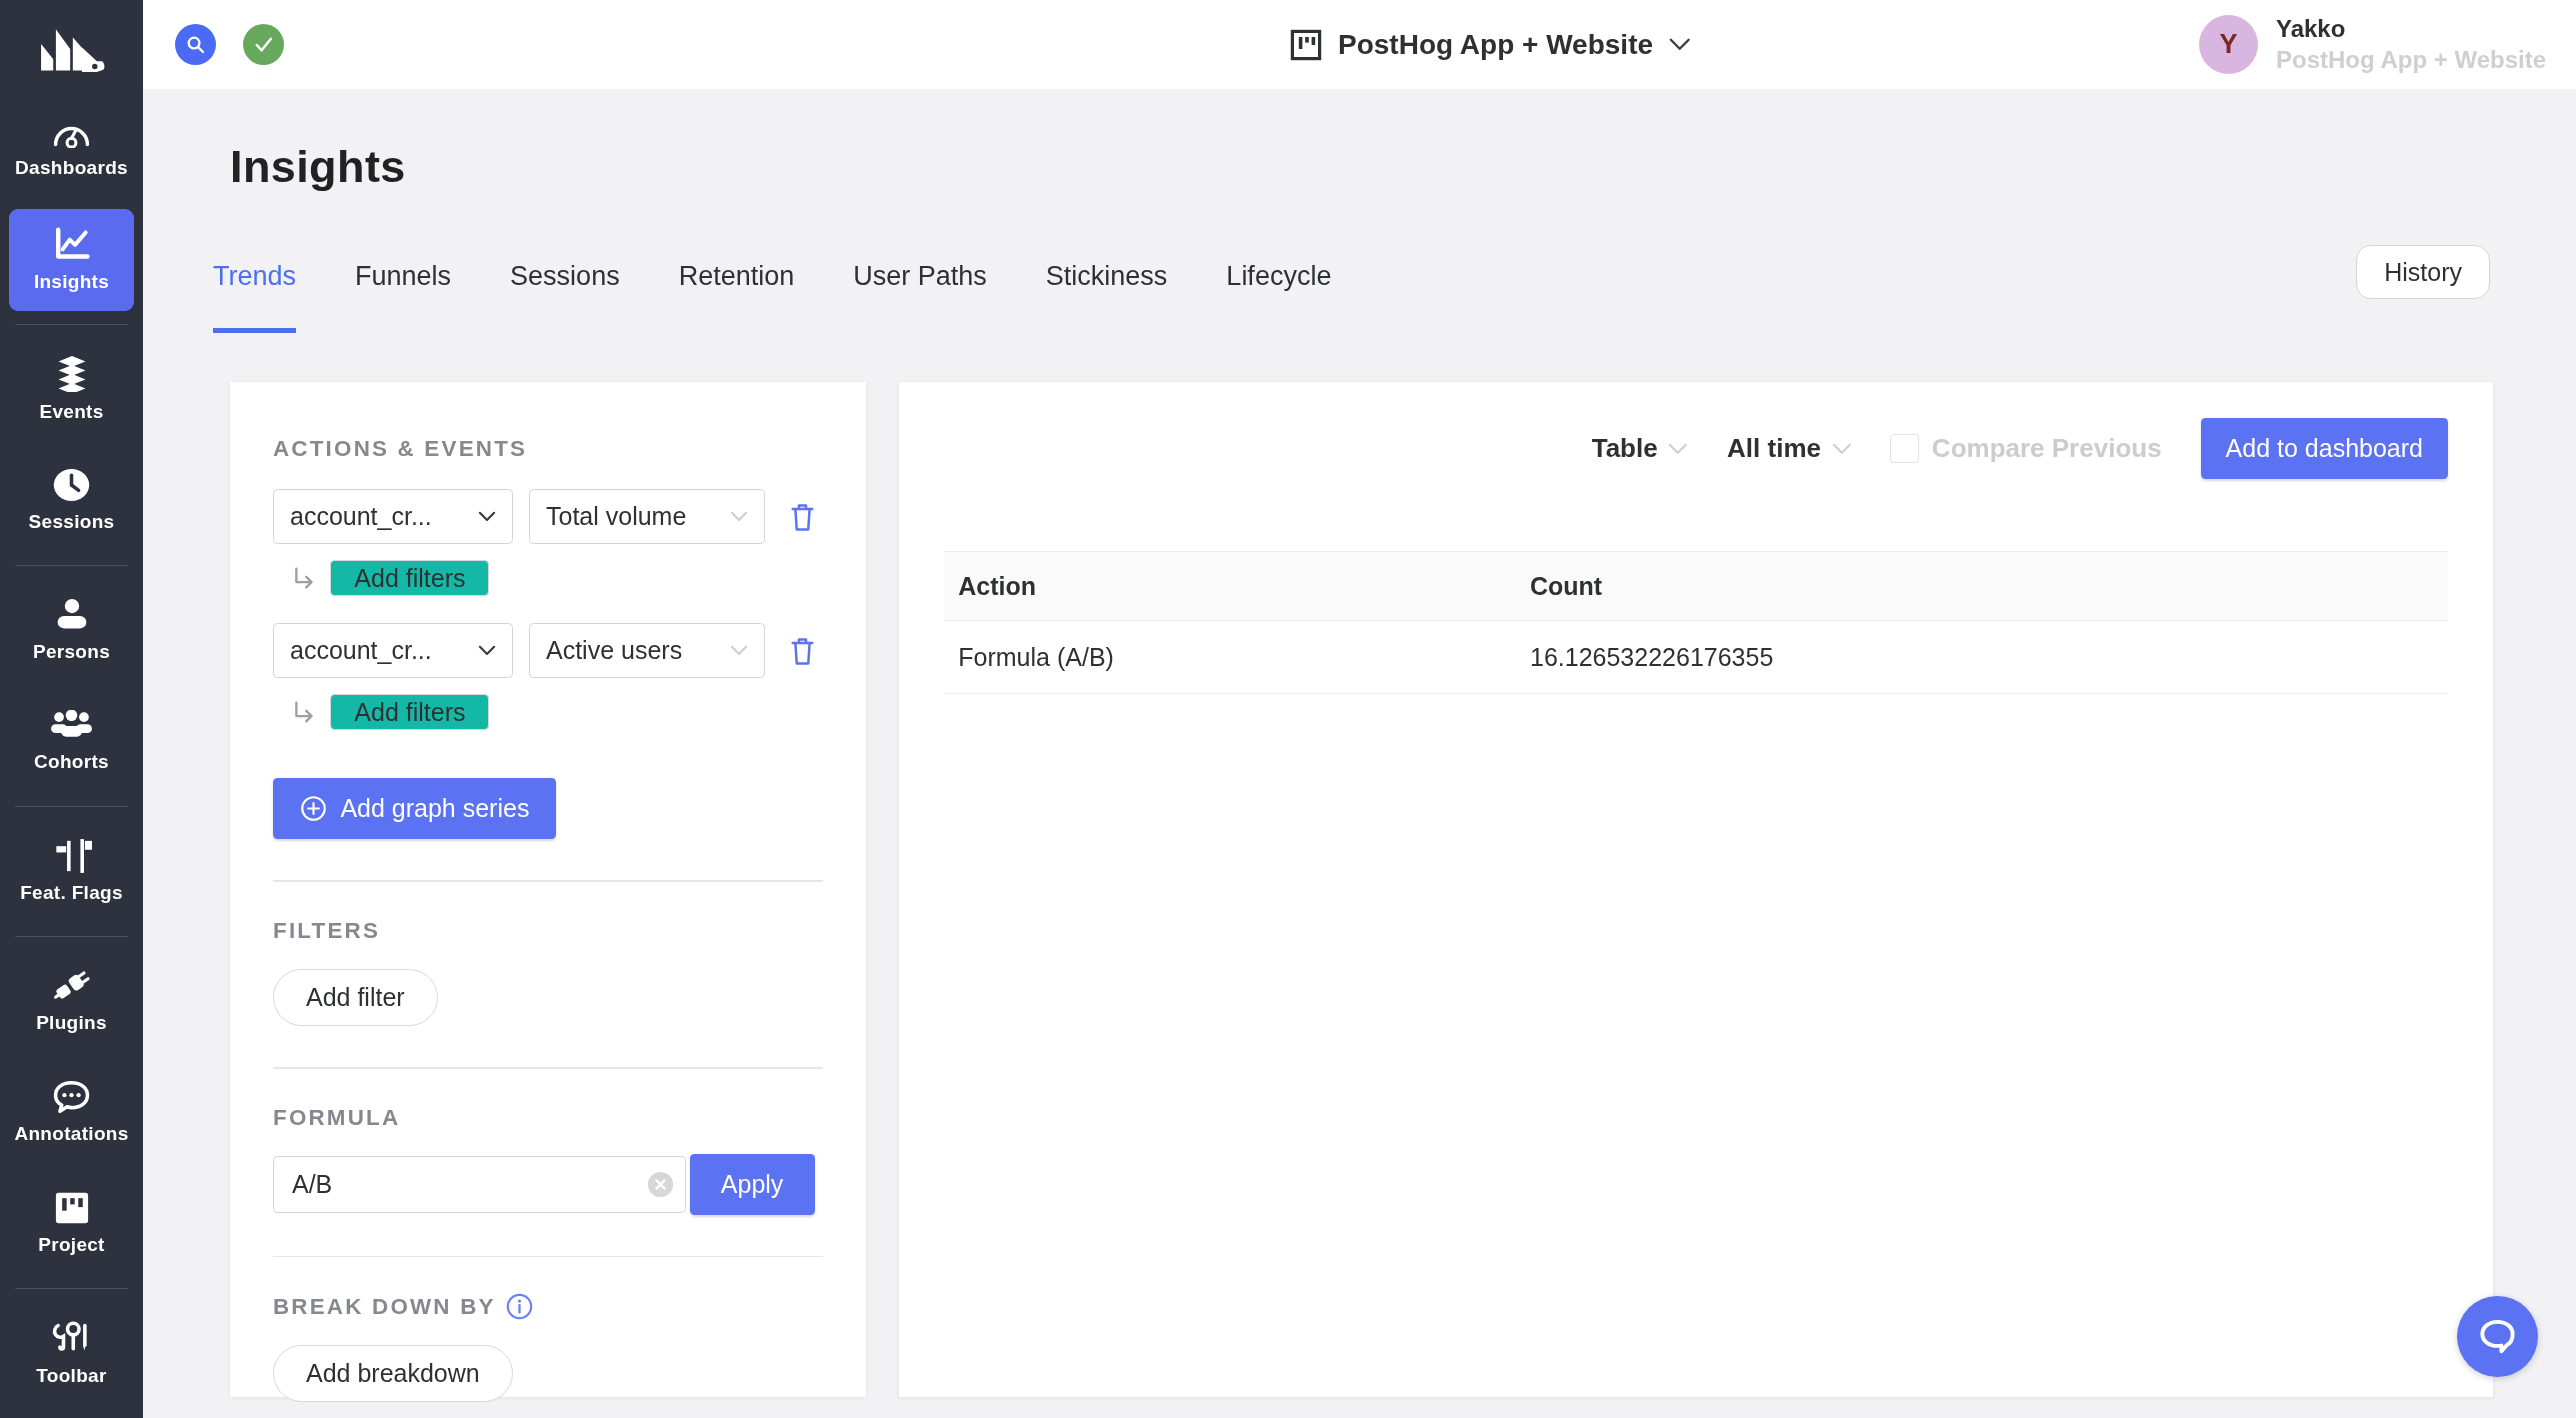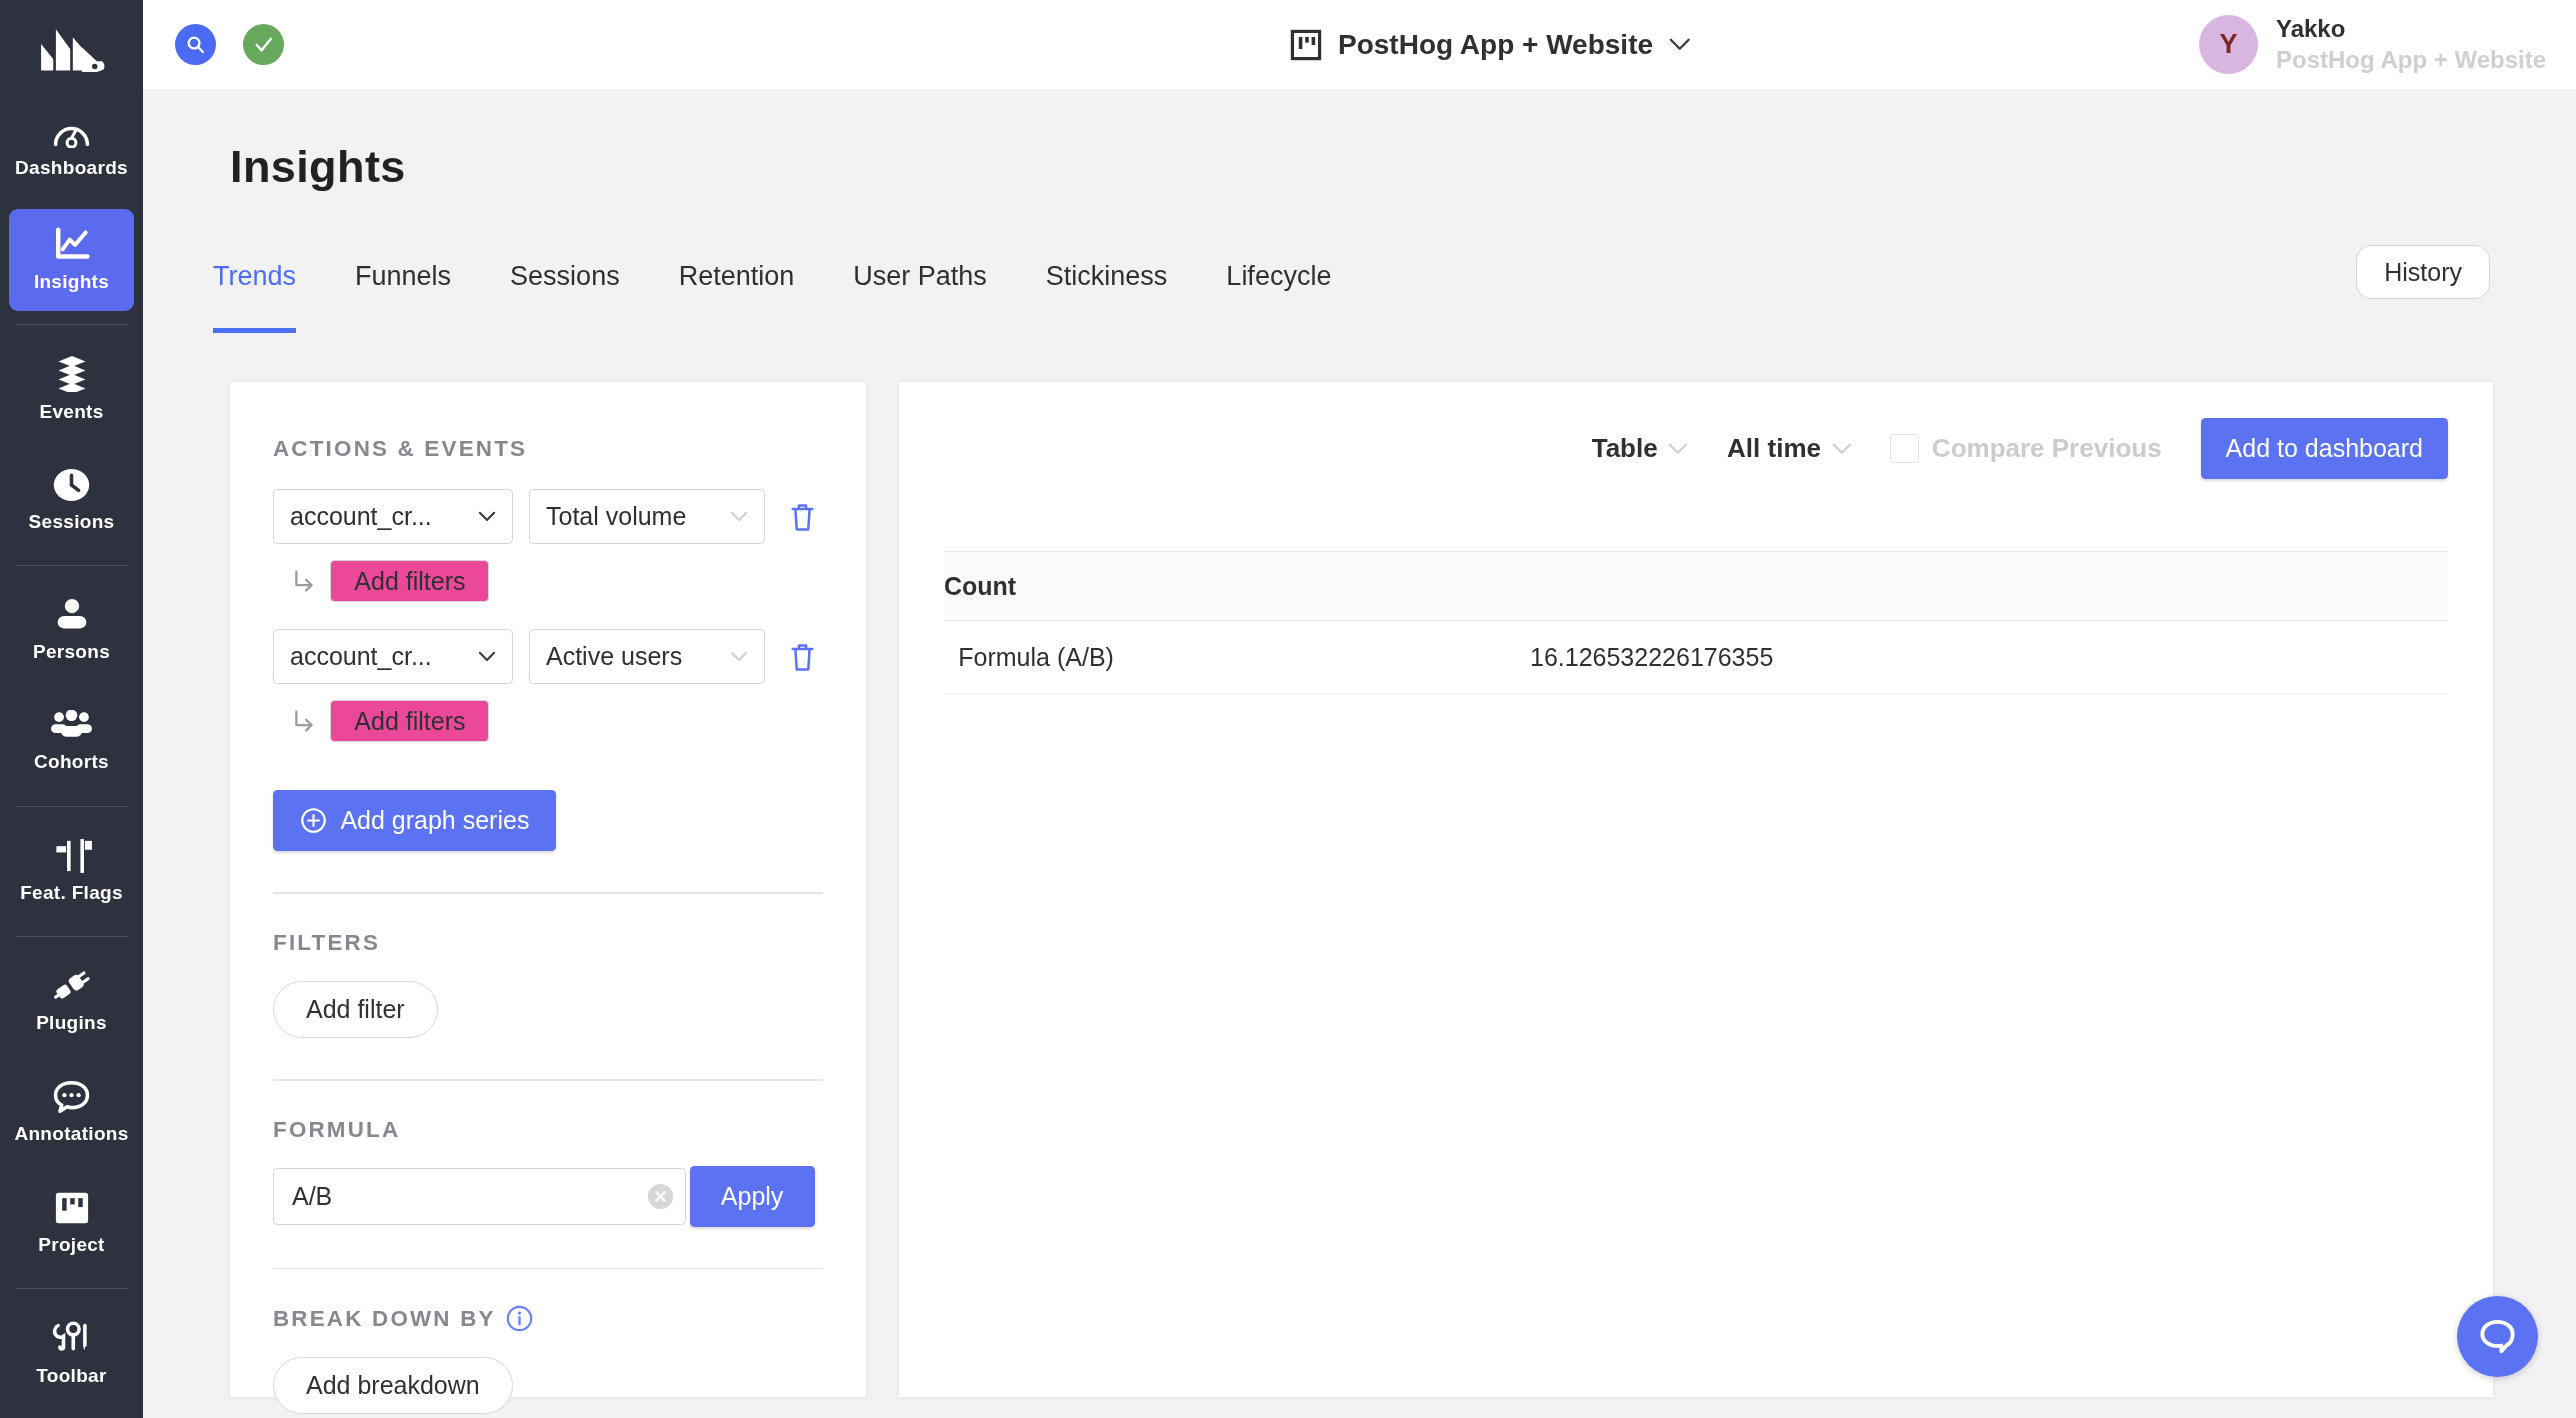--- a/index.html
+++ b/index.html
@@ -49,21 +49,21 @@
 
   
   .sec-head { font-size:22.4px; font-weight:600; color:#85888f; letter-spacing:2.2px; display:flex; align-items:center; gap:10.7px; }
   .series-row { display:flex; align-items:center; margin-top:27px; }
   .select { height:55px; border:1.8px solid #d4d4d6; border-radius:4.5px; background:#fff;
     display:flex; align-items:center; justify-content:space-between; padding:0 16px; font-size:25px; color:#2f3033; cursor:pointer;text-align:right; }
   .select.event { width:240px; }
   .select.math  { width:236px; margin-left:16px;padding-left:16px; }
   .trash { margin-left:23px; cursor:pointer; display:flex; }
   .addfilters-row { display:flex; align-items:center; margin-top:16px; margin-left:18px; }
-  .btn-plain { height:42px; padding:0 23px; background:#ec4899; border:1.8px solid #d8d8da; border-radius:4.5px;
+  .btn-plain { height:36px; padding:0 23px; background:#14b8a6; border:1.8px solid #d8d8da; border-radius:4.5px;
     font-size:25px; color:#2f3033; display:flex; align-items:center; cursor:pointer; margin-left:14.3px; }
   .btn-primary { background:#5b72f2; color:#fff; border:none; border-radius:4.5px; font-size:25px;
     display:flex; align-items:center; justify-content:center; cursor:pointer; box-shadow:0 1.8px 2.7px rgba(0,0,0,.15); }
   .add-series { margin-top:48px; height:61px; padding:0 27px; gap:13.4px; width:fit-content; }
   .hdivider { height:1.8px; background:#e6e6e8; margin:41px 0 0 0; }
   .pill { height:57px; padding:0 32px; background:#fff; border:1.8px solid #d8d8da; border-radius:30px;
     font-size:25px; color:#2f3033; display:flex; align-items:center; cursor:pointer; width:fit-content; }
   .mt40 { margin-top:36px; } .mt28 { margin-top:25px; }
   .formula-row { display:flex; align-items:center; margin-top:23px; }
   .formula-box { position:relative; width:413px; }
@@ -402,20 +402,21 @@
       </div>
       <div class="ctl-check">
         <span class="checkbox"></span>
         <span class="lab">Compare Previous</span>
       </div>
       <button class="btn-primary dash-btn">Add to dashboard</button>
     </div>
 
     <div class="rtable">
       <div class="rt-head">
+        <div class="cell-action">Action</div>
         <div class="cell-count">Count</div>
       </div>
       <div class="rt-row">
         <div class="cell-action">Formula (A/B)</div>
         <div class="cell-count">16.126532226176355</div>
       </div>
     </div>
   </section>
 
   <div class="chat-fab">

